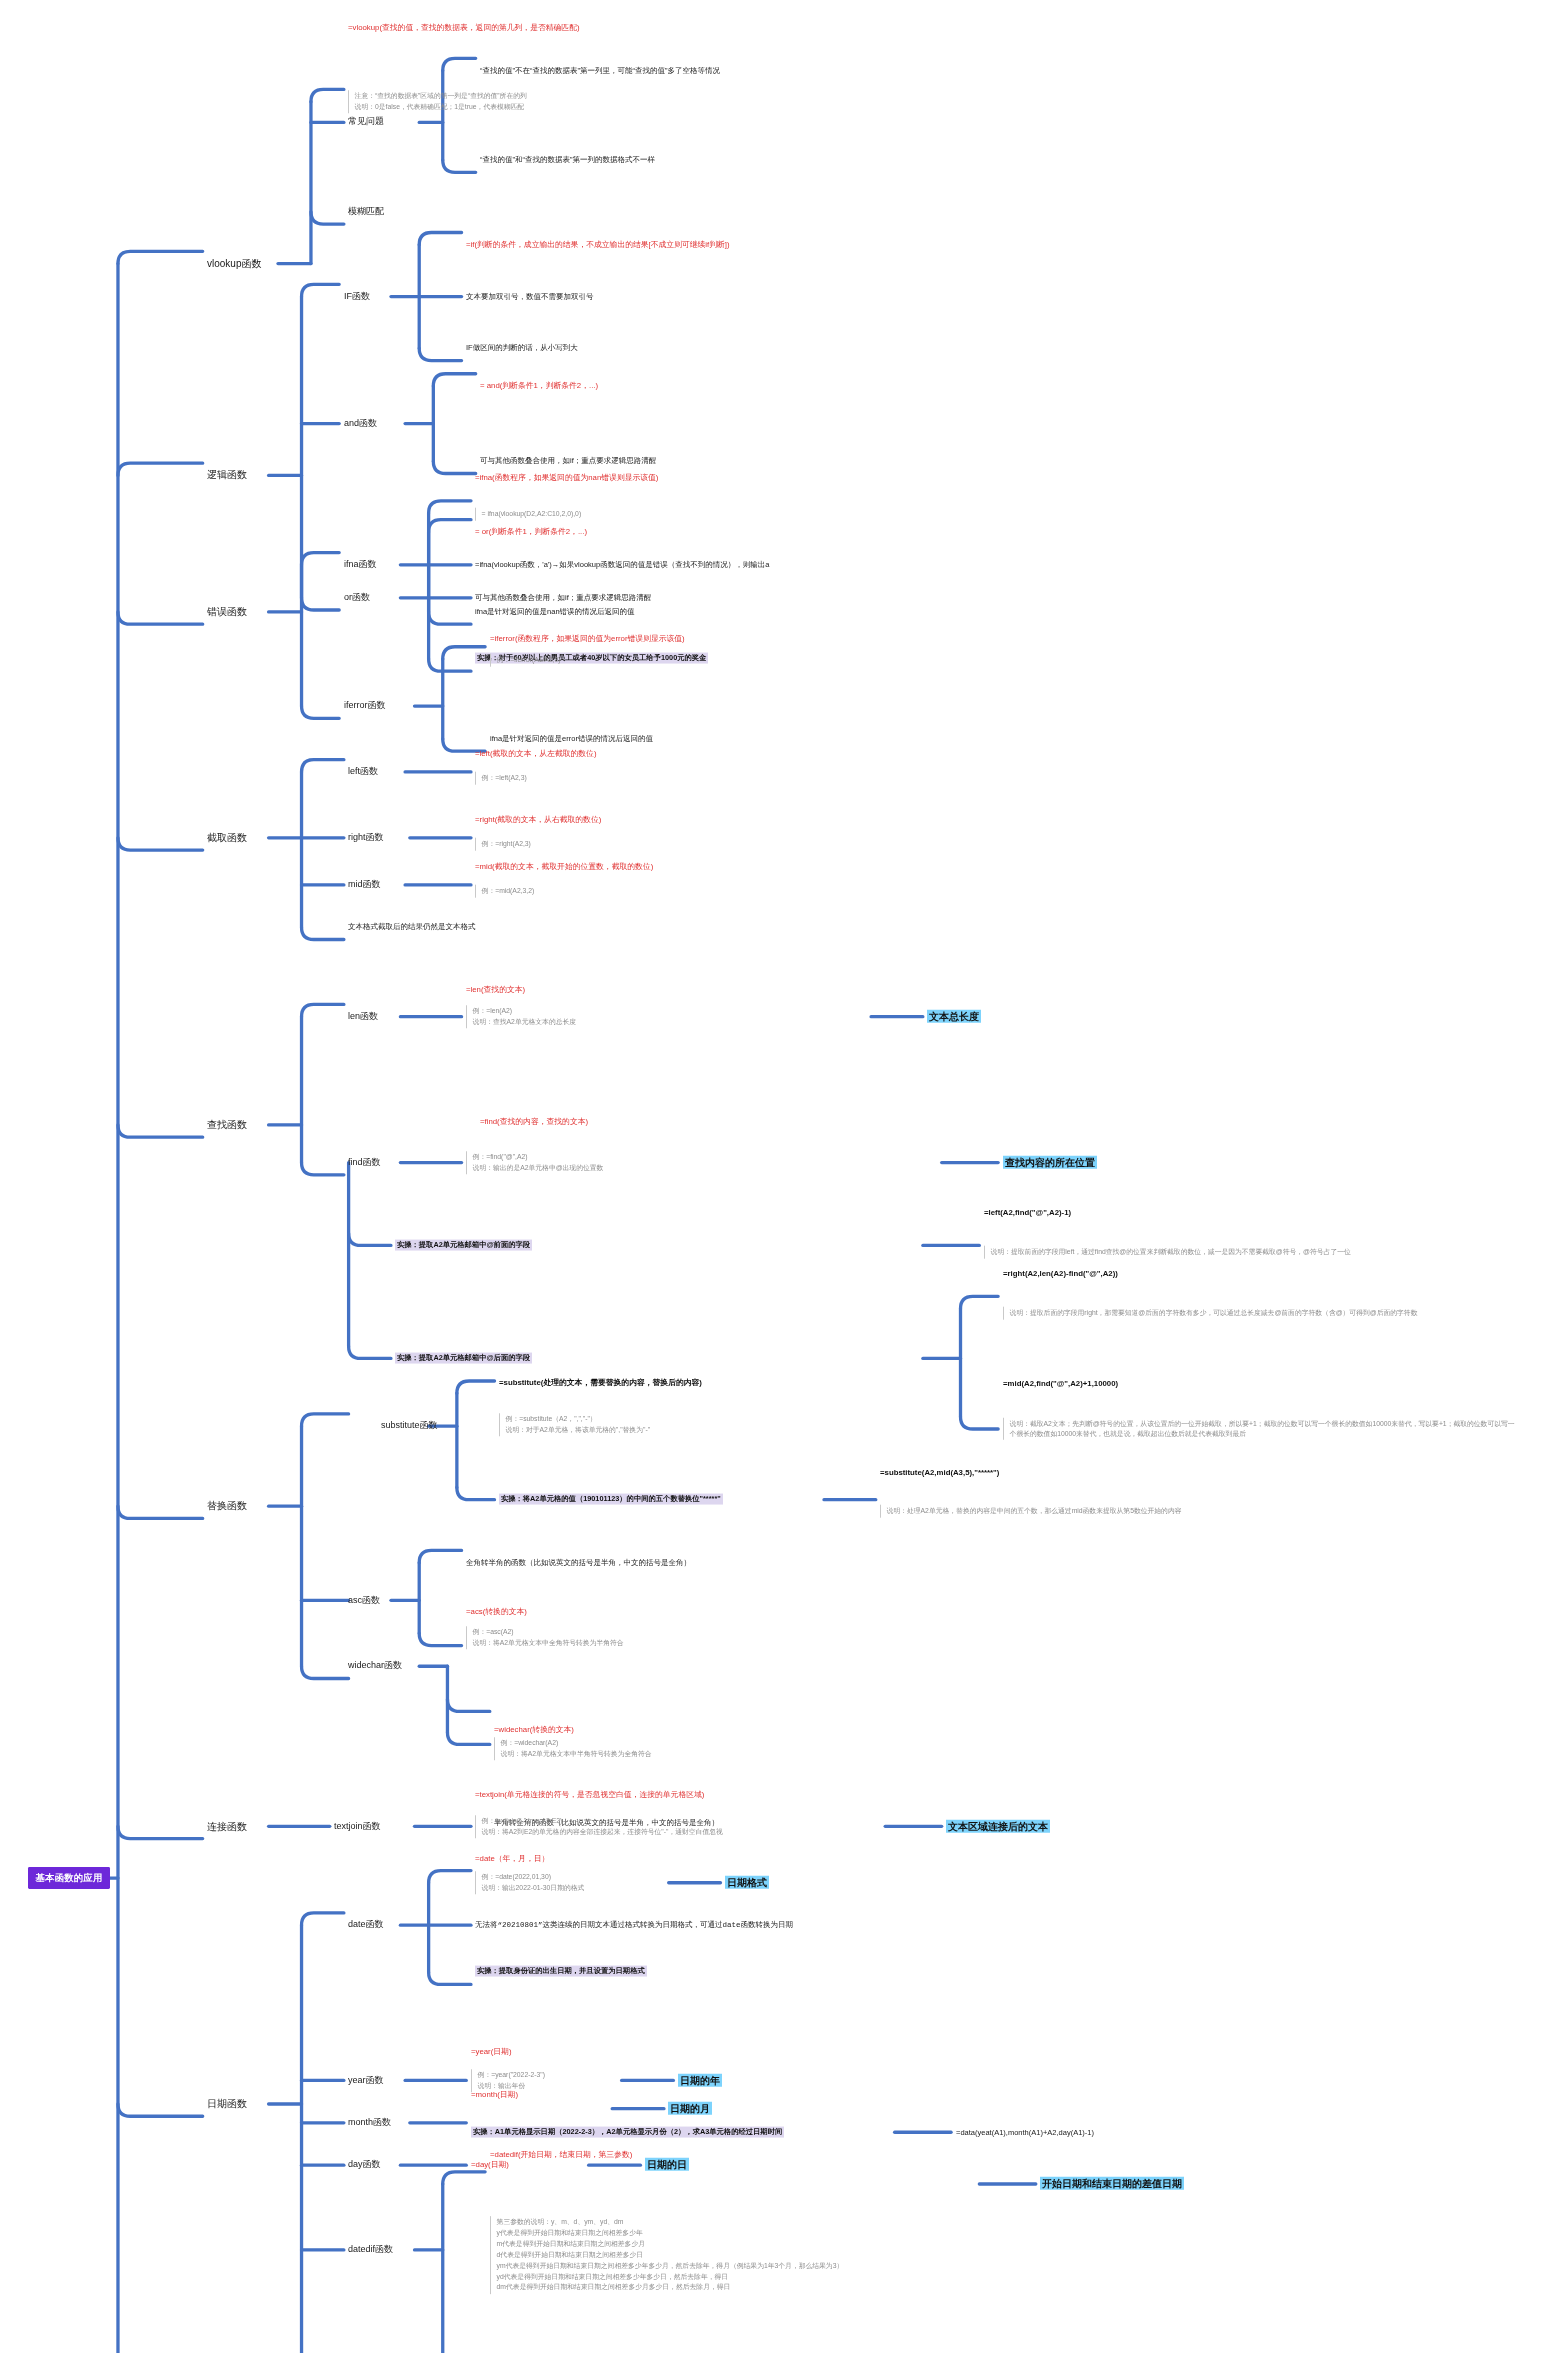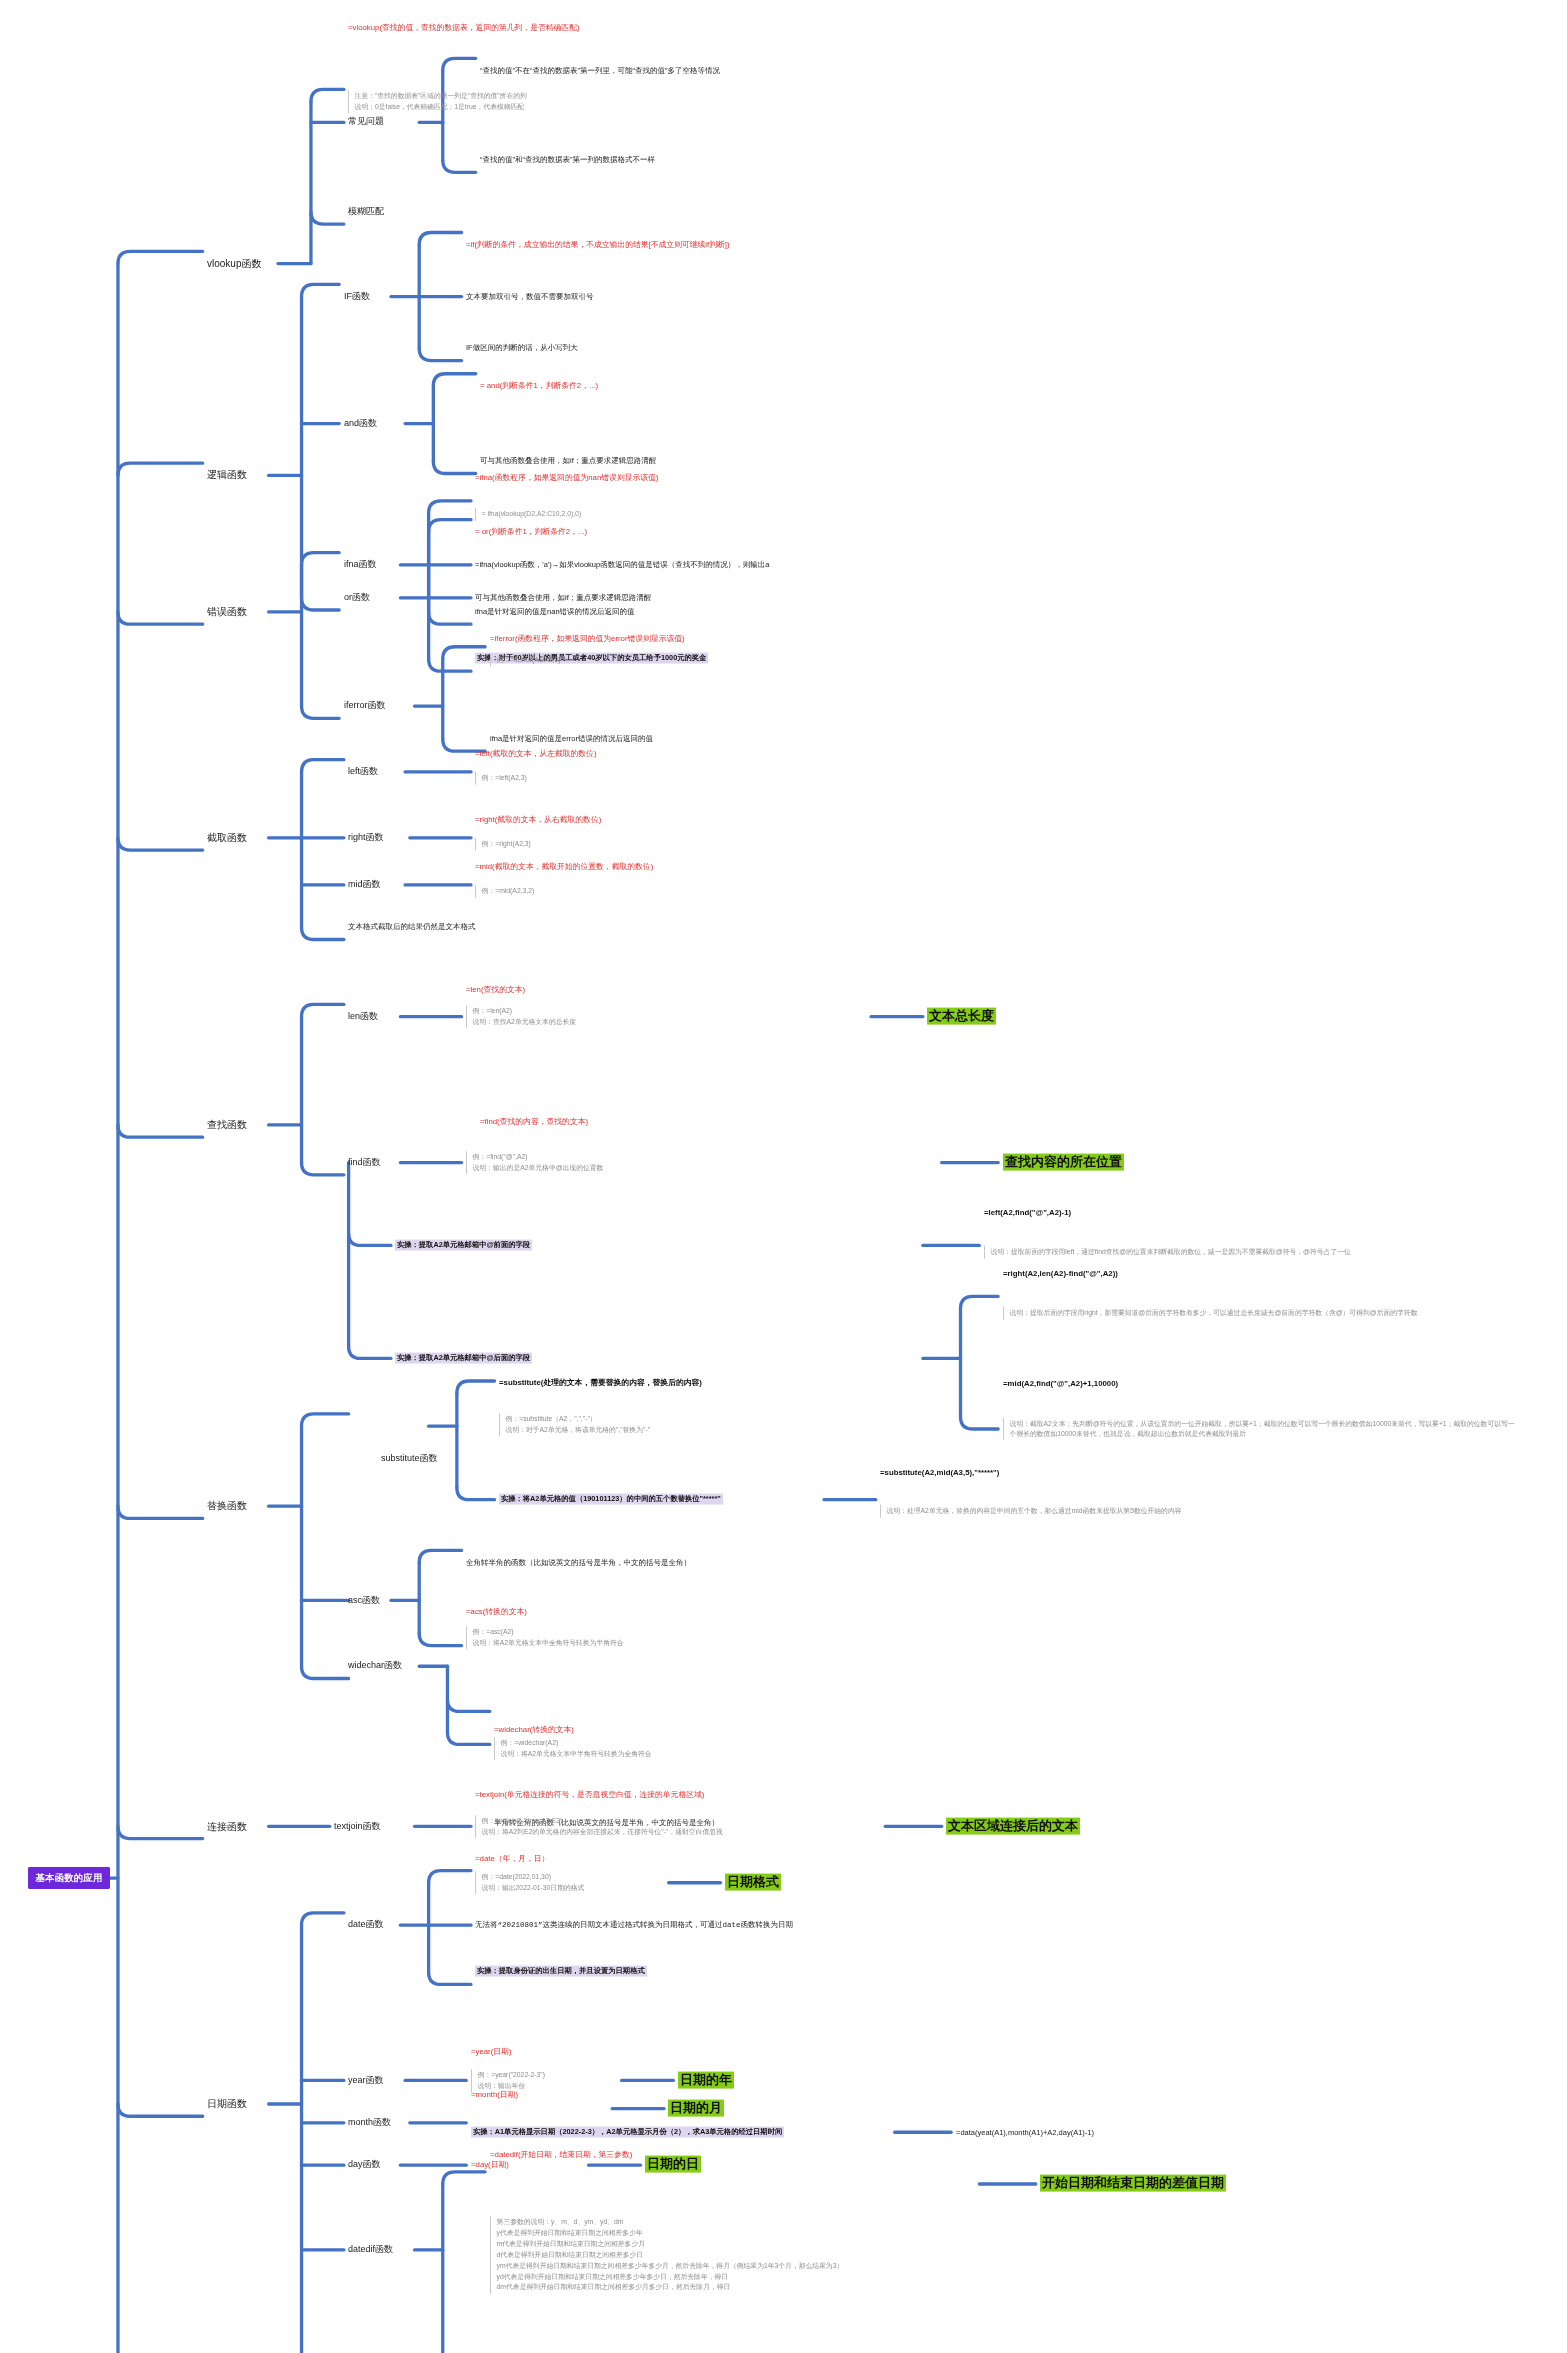--- a/index.html
+++ b/index.html
@@ -34,21 +34,21 @@
   .formula { font-size:7.8px; color:#e03030; }
   .formula-b { font-size:7.8px; color:#111; font-weight:bold; }
   .plain { font-size:7.5px; color:#1a1a1a; }
   .note {
     font-size:6.8px; color:#8c8c8c;
     border-left:1.4px solid #c9c9c9;
     padding:0.9px 0 0.9px 5.6px;
   }
   .note div { padding:0.5px 0; }
   .hl-purple { background:#ddd6ef; color:#111; font-weight:bold; font-size:7.3px; padding:0.9px 1.9px; }
-  .hl-pink   { background:#84cc16; color:#111; font-weight:bold; font-size:13px; padding:0.9px 1.9px; }
+  .hl-pink   { background:#7dd3fc; color:#111; font-weight:bold; font-size:10px; padding:0.9px 1.9px; }
 </style>
 </head>
 <body>
 
 <div id="map">
 
 <svg class="links" viewBox="0 0 3330 7916" xmlns="http://www.w3.org/2000/svg">
   <g fill="none" stroke="#4472c4" stroke-width="7" stroke-linecap="round">
 
     <path d="M210,3990 H250"></path>
@@ -363,21 +363,21 @@
 <div class="node note wrap" style="left:1003px; top:1313px; width:518px;">
   <div>说明：提取后面的字段用right，那需要知道@后面的字符数有多少，可以通过总长度减去@前面的字符数（含@）可得到@后面的字符数</div>
 </div>
 <div class="node formula-b" style="left:1003px; top:1384px;">=mid(A2,find("@",A2)+1,10000)</div>
 <div class="node note wrap" style="left:1003px; top:1429px; width:518px;">
   <div>说明：截取A2文本；先判断@符号的位置，从该位置后的一位开始截取，所以要+1；截取的位数可以写一个很长的数值如10000来替代，写以要+1；截取的位数可以写一个很长的数值如10000来替代，也就是说，截取超出位数后就是代表截取到最后</div>
 </div>
 
 <div class="node lvl1" style="left:207px; top:1506px;">替换函数</div>
 
-<div class="node lvl2" style="left:353px; top:1459px;padding-left:28px;">substitute函数</div>
+<div class="node lvl2" style="left:353px; top:1426px;padding-left:28px;">substitute函数</div>
 <div class="node formula-b" style="left:499px; top:1383px;">=substitute(处理的文本，需要替换的内容，替换后的内容)</div>
 <div class="node note" style="left:499px; top:1425px;">
   <div>例：=substitute（A2，",","-"）</div>
   <div>说明：对于A2单元格，将该单元格的","替换为"-"</div>
 </div>
 <div class="node" style="left:499px; top:1500px;"><span class="hl-purple">实操：将A2单元格的值（190101123）的中间的五个数替换位"*****"</span></div>
 <div class="node formula-b" style="left:880px; top:1473px;">=substitute(A2,mid(A3,5),"*****")</div>
 <div class="node note wrap" style="left:880px; top:1511px; width:513px;">
   <div>说明：处理A2单元格，替换的内容是中间的五个数，那么通过mid函数来提取从第5数位开始的内容</div>
 </div>

